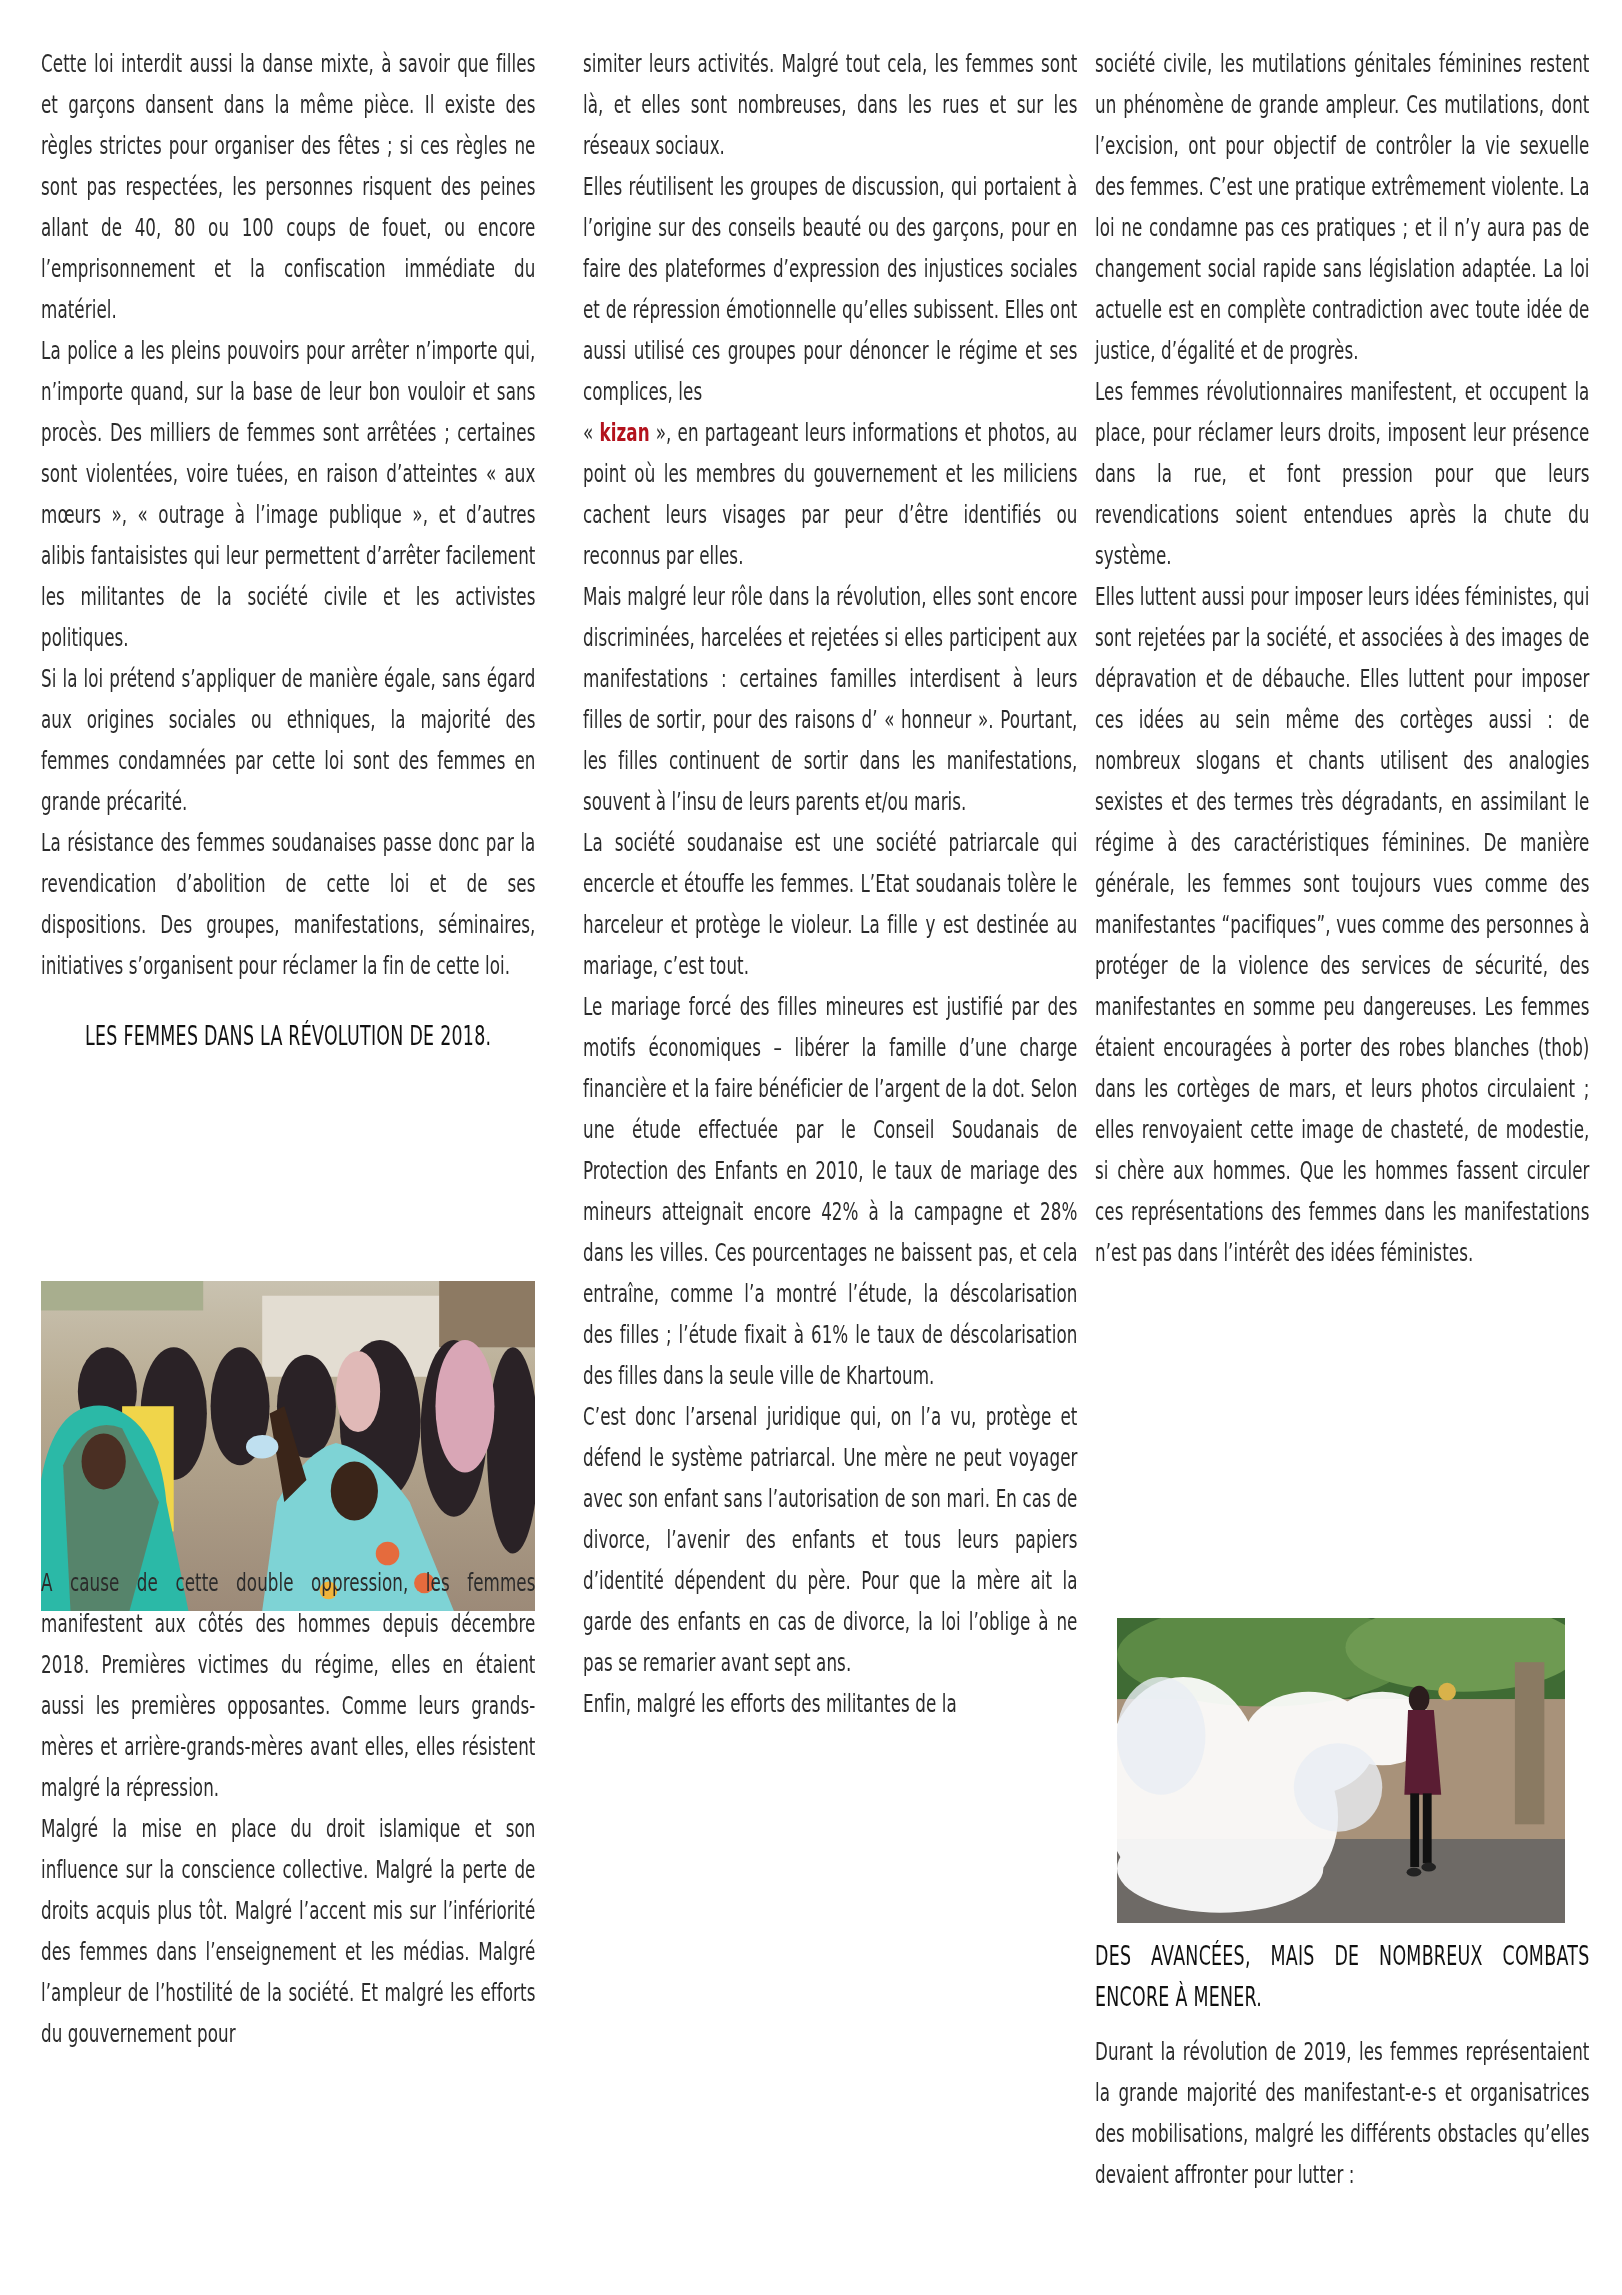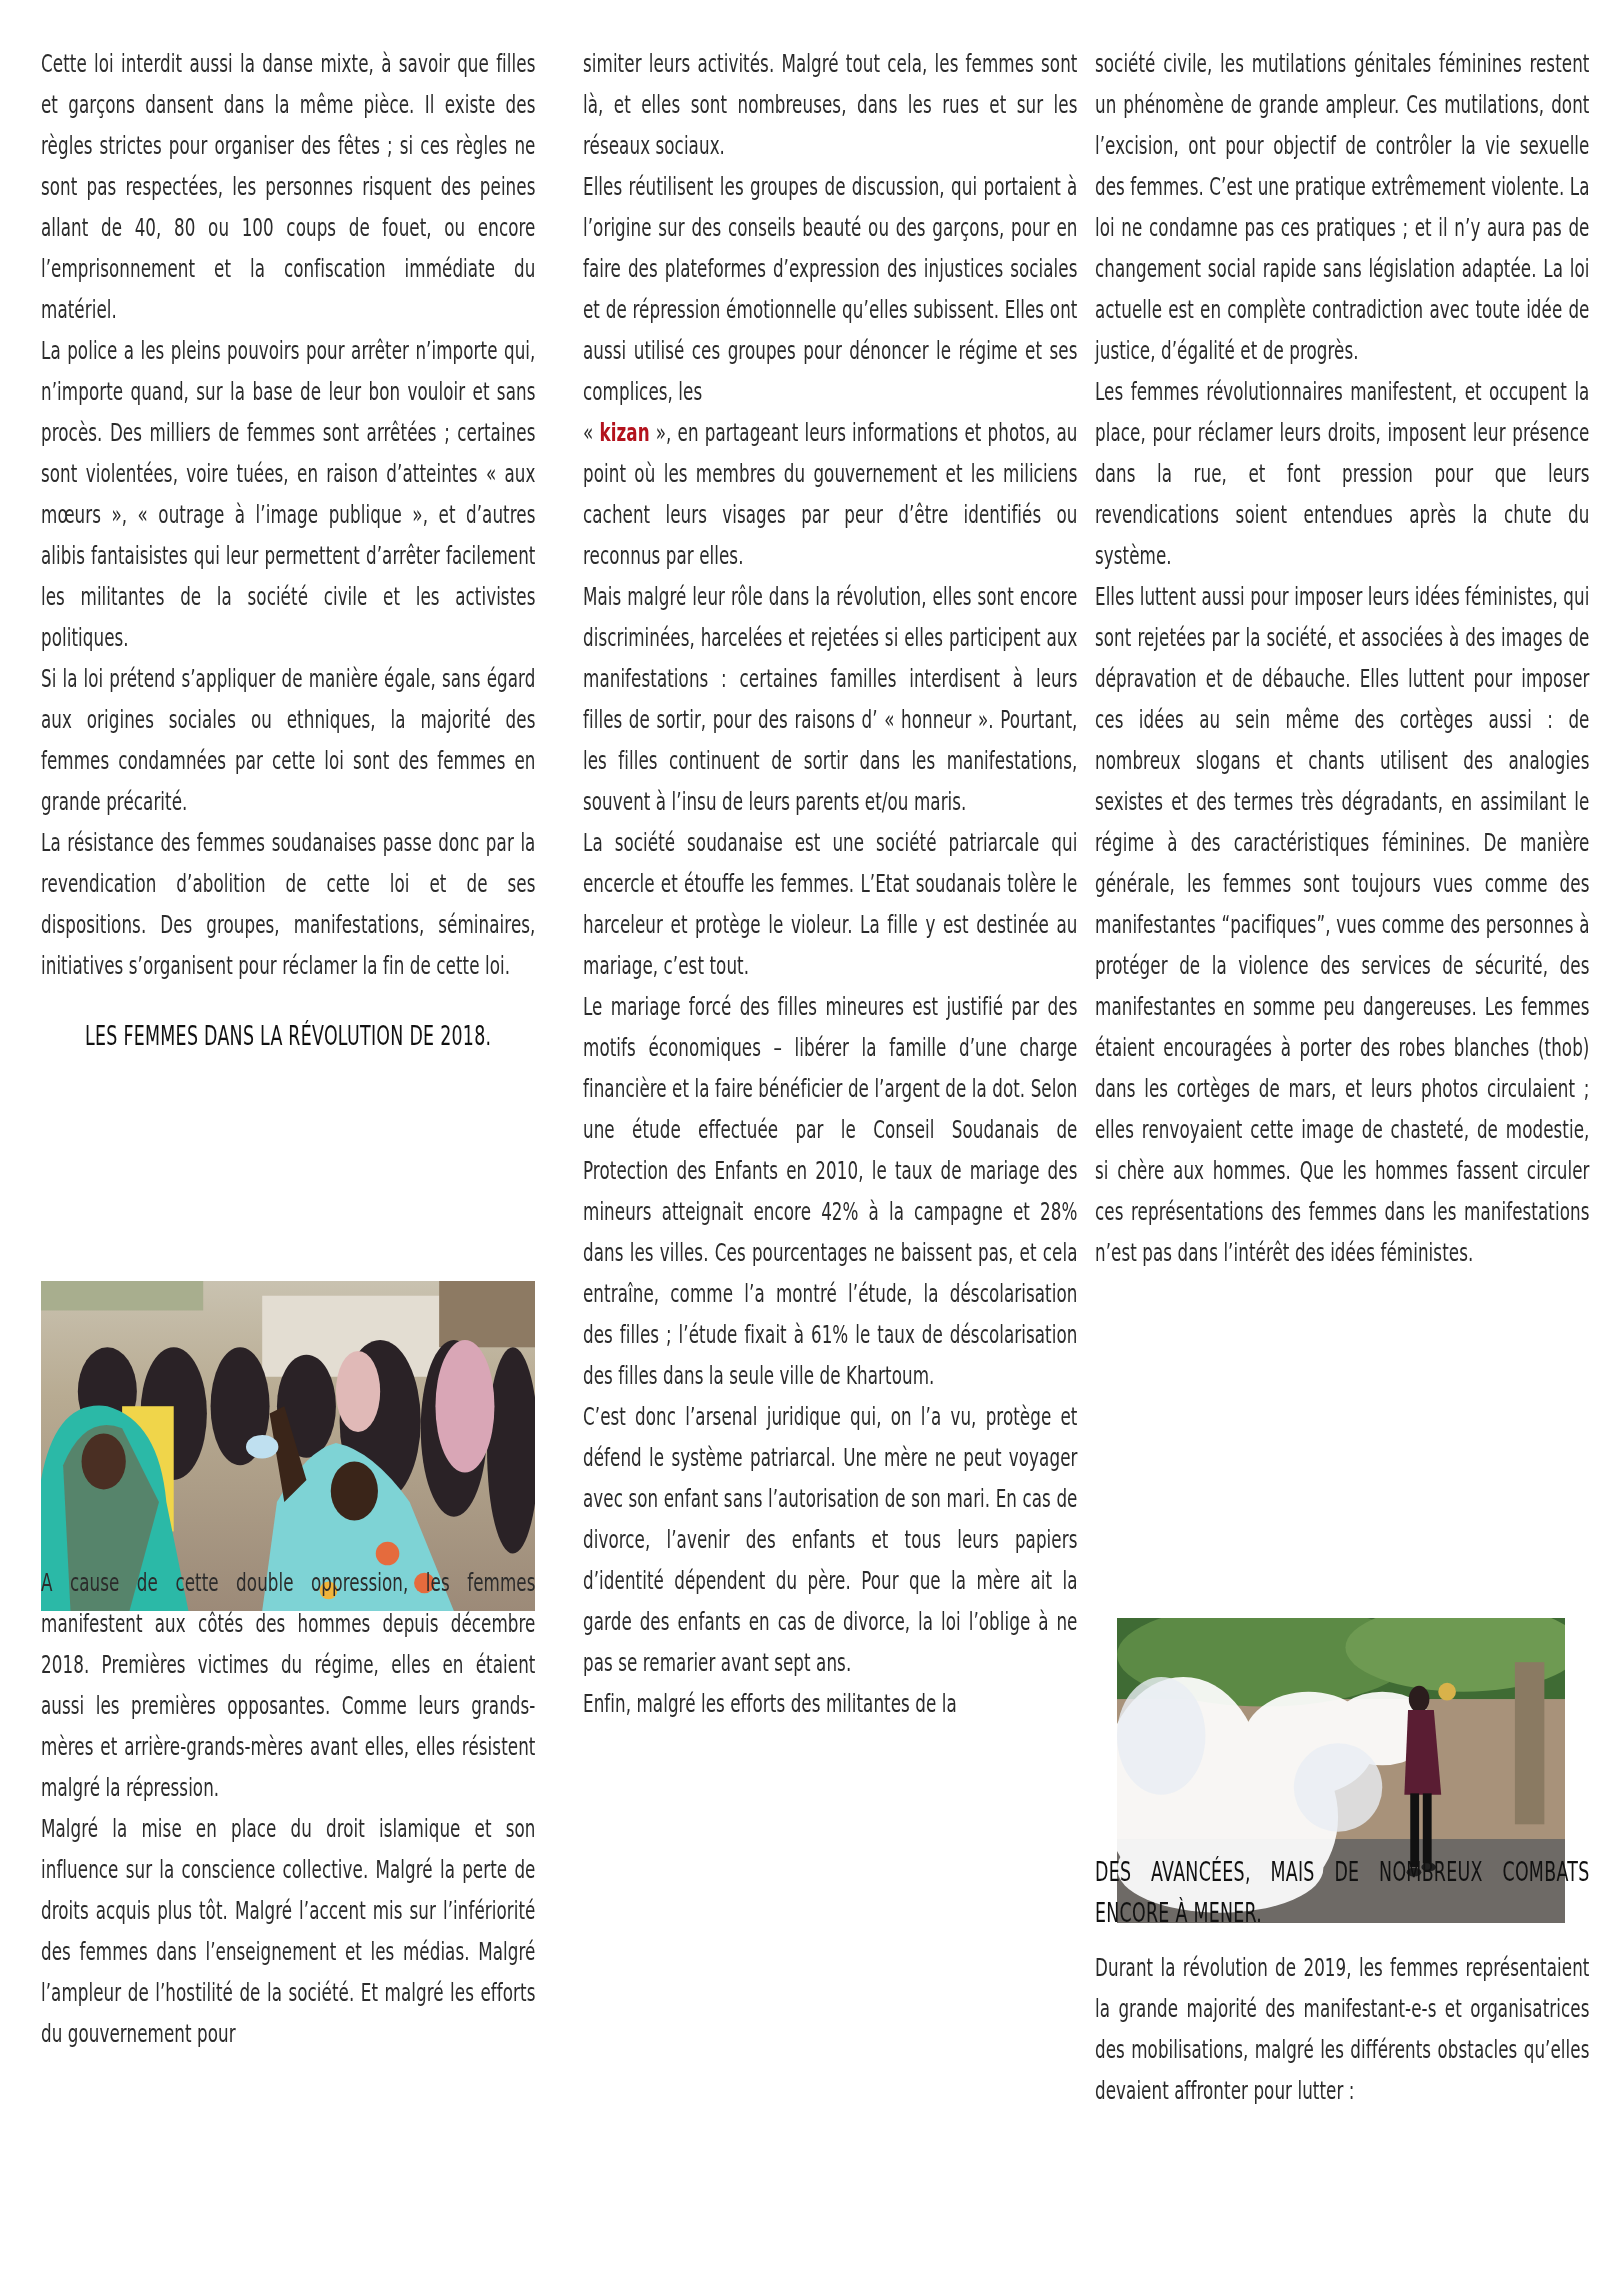--- a/index.html
+++ b/index.html
@@ -150,21 +150,21 @@
       <ellipse cx="410" cy="110" rx="14" ry="18" fill="#2b1d1d"></ellipse>
       <path d="M395 125 L430 125 L440 240 L390 240 Z" fill="#5a1d33"></path>
       <rect x="398" y="238" width="12" height="100" fill="#111"></rect>
       <rect x="415" y="238" width="12" height="95" fill="#111"></rect>
       <ellipse cx="403" cy="345" rx="10" ry="6" fill="#222"></ellipse>
       <ellipse cx="423" cy="338" rx="10" ry="6" fill="#222"></ellipse>
       <circle cx="448" cy="100" r="12" fill="#d9b24a"></circle>
     </svg>
   </div>
 
-  <div class="col col3" style="top:1852px">
+  <div class="col col3" style="top:1936px">
     <div class="inner">
       <h2 class="heading heading-justify">DES AVANCÉES, MAIS DE NOMBREUX COMBATS ENCORE À MENER.</h2>
       <div style="height:13.3px"></div>
       <p class="para">Durant la révolution de 2019, les femmes représentaient la grande majorité des manifestant-e-s et organisatrices des mobilisations, malgré les différents obstacles qu’elles devaient affronter pour lutter :</p>
     </div>
   </div>
 
 </div>
 
 

